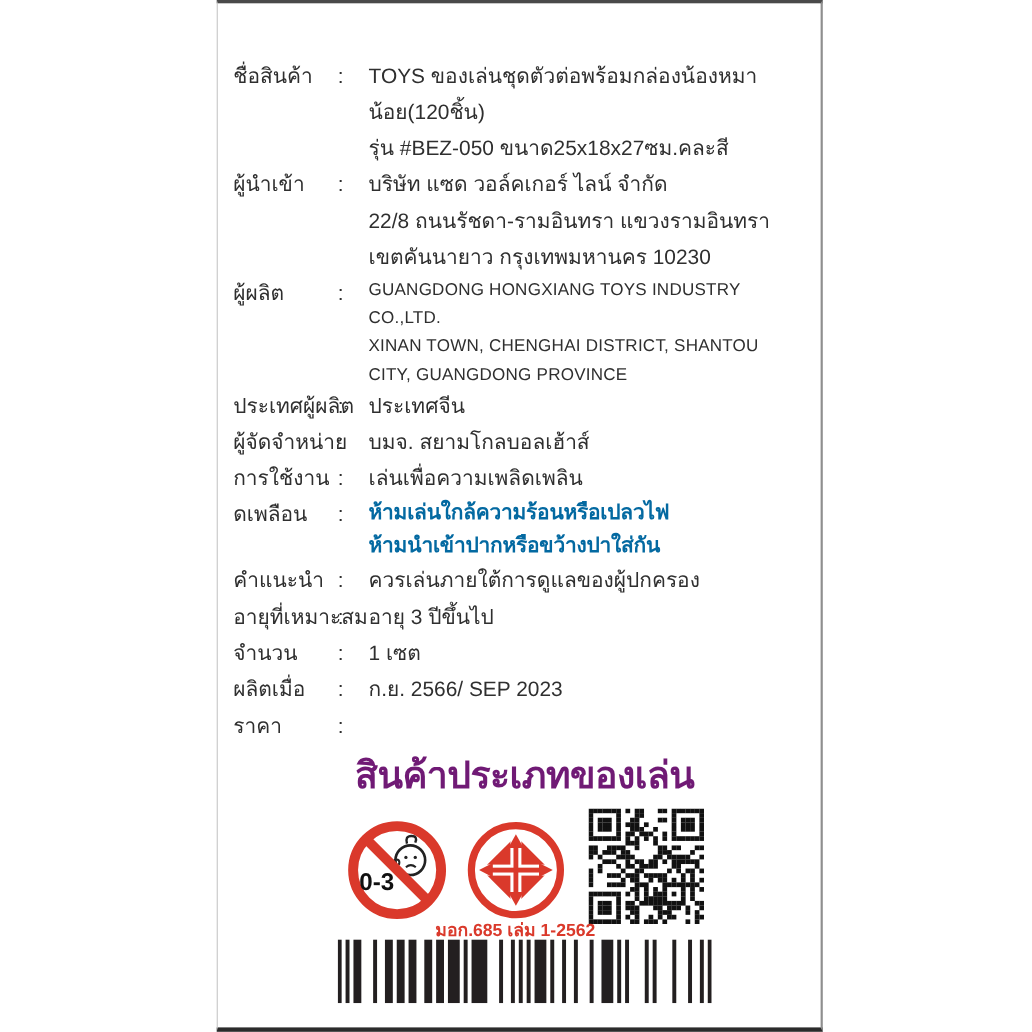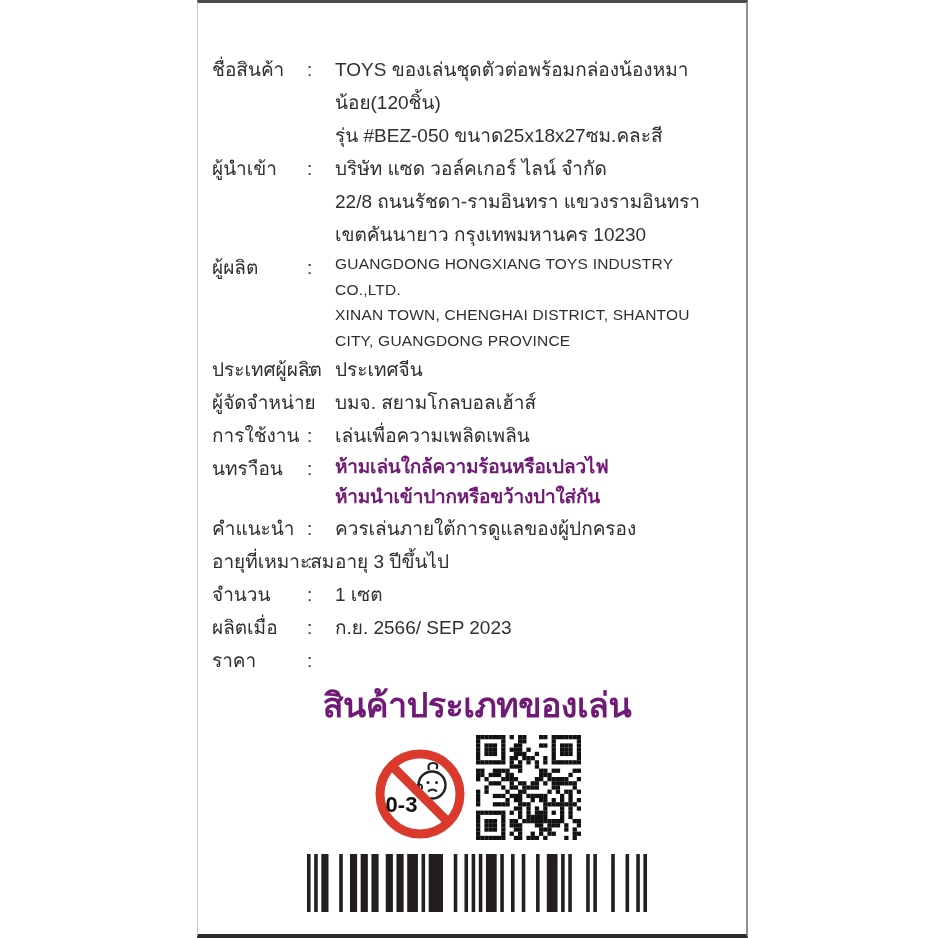--- a/index.html
+++ b/index.html
@@ -13,27 +13,27 @@
     border-top:3px solid #4a4a4a;border-bottom:4px solid #2b2b2b;
     border-left:1px solid #c6c6c6;border-right:2px solid #8f8f8f;
     padding:50px 4px 0 14px;
   }
   .row{display:flex;align-items:flex-start;font-size:19px;line-height:33px;}
   .lab{width:95px;flex:none;white-space:nowrap;}
   .colon{width:28px;flex:none;}
   .val{flex:1;min-width:0;}
   .val .line{line-height:33px;}
   .val .line.en{font-size:15.5px;line-height:25.5px;letter-spacing:0.2px;}
-  .row.bold .val .line{font-weight:700;color:#701a75;line-height:30px;letter-spacing:-0.2px;}
+  .row.bold .val .line{font-weight:700;color:#0369a1;line-height:30px;letter-spacing:-0.2px;}
   .category-title{
     margin-top:6px;text-align:center;font-size:34px;font-weight:700;color:#701a75;
     line-height:44px;letter-spacing:-0.5px;
   }
   .marks-row{
-    margin-top:8px;display:flex;justify-content:center;align-items:flex-end;height:105px;text-decoration:underline;
+    margin-top:8px;display:flex;justify-content:center;align-items:center;height:105px;text-decoration:underline;
   }
   .mark{flex:none;}
   .age-mark{width:92px;height:92px;margin-top:7px;}
   .tis-wrap{position:relative;width:92px;height:92px;margin:7px 10px 0 16px;}
   .tis-caption{
     position:absolute;left:50%;top:88px;transform:translateX(-50%);
     white-space:nowrap;font-size:16px;font-weight:700;
   }
   .qr{width:105px;height:105px;margin-left:10px;}
   .barcode-wrap{margin-top:14px;text-align:center;}
@@ -85,21 +85,21 @@
         </div>
       </div>
       <div class="row">
         <div class="lab">การใช้งาน</div>
         <div class="colon">:</div>
         <div class="val">
           <div class="line">เล่นเพื่อความเพลิดเพลิน</div>
         </div>
       </div>
       <div class="row bold">
-        <div class="lab">นทราือน</div>
+        <div class="lab">ดเพลือน</div>
         <div class="colon">:</div>
         <div class="val">
           <div class="line">ห้ามเล่นใกล้ความร้อนหรือเปลวไฟ</div>
           <div class="line">ห้ามนำเข้าปากหรือขว้างปาใส่กัน</div>
         </div>
       </div>
       <div class="row">
         <div class="lab">คำแนะนำ</div>
         <div class="colon">:</div>
         <div class="val">
@@ -145,20 +145,37 @@
       <circle cx="45.5" cy="39" r="2.6" fill="none" stroke="#222" stroke-width="1.8"></circle>
       <circle cx="54" cy="34.5" r="1.5" fill="#222"></circle>
       <circle cx="62.5" cy="34.5" r="1.5" fill="#222"></circle>
       <path d="M54 43.5 q4.5 -4 9 0" fill="none" stroke="#222" stroke-width="1.8"></path>
 
       <text x="27.5" y="64" font-size="22" font-weight="bold" fill="#111" font-family="Liberation Sans, DejaVu Sans, sans-serif" text-anchor="middle">0-3</text>
 
       <line x1="18.5" y1="18.5" x2="73.5" y2="73.5" stroke="#da392b" stroke-width="9"></line>
     </svg>
 
+    <div class="tis-wrap">
+      <svg viewBox="0 0 92 92" width="92" height="92">
+        <circle cx="46" cy="46" r="40.5" fill="none" stroke="#da392b" stroke-width="6.5"></circle>
+        <polygon points="46,15 77,46 46,77 15,46" fill="#da392b"></polygon>
+        <rect x="41" y="13" width="10" height="66" fill="#ffffff"></rect>
+        <rect x="11" y="41" width="70" height="10" fill="#ffffff"></rect>
+
+        <rect x="43.8" y="24" width="4.4" height="44" fill="#da392b"></rect>
+        <polygon points="46,13.5 53,26 39,26" fill="#da392b"></polygon>
+        <polygon points="46,78.5 53,66 39,66" fill="#da392b"></polygon>
+
+        <rect x="22" y="43.8" width="48" height="4.4" fill="#da392b"></rect>
+        <polygon points="12.5,46 25,39.5 25,52.5" fill="#da392b"></polygon>
+        <polygon points="79.5,46 67,39.5 67,52.5" fill="#da392b"></polygon>
+      </svg>
+      <div class="tis-caption" style="color:#da392b">มอก.685 เล่ม 1-2562</div>
+    </div>
 
     <svg class="mark qr" id="qr" viewBox="0 0 25 25">
         <rect x="0" y="0" width="1.02" height="1.02" fill="#111"></rect>
         <rect x="1" y="0" width="1.02" height="1.02" fill="#111"></rect>
         <rect x="2" y="0" width="1.02" height="1.02" fill="#111"></rect>
         <rect x="3" y="0" width="1.02" height="1.02" fill="#111"></rect>
         <rect x="4" y="0" width="1.02" height="1.02" fill="#111"></rect>
         <rect x="5" y="0" width="1.02" height="1.02" fill="#111"></rect>
         <rect x="6" y="0" width="1.02" height="1.02" fill="#111"></rect>
         <rect x="8" y="0" width="1.02" height="1.02" fill="#111"></rect>

